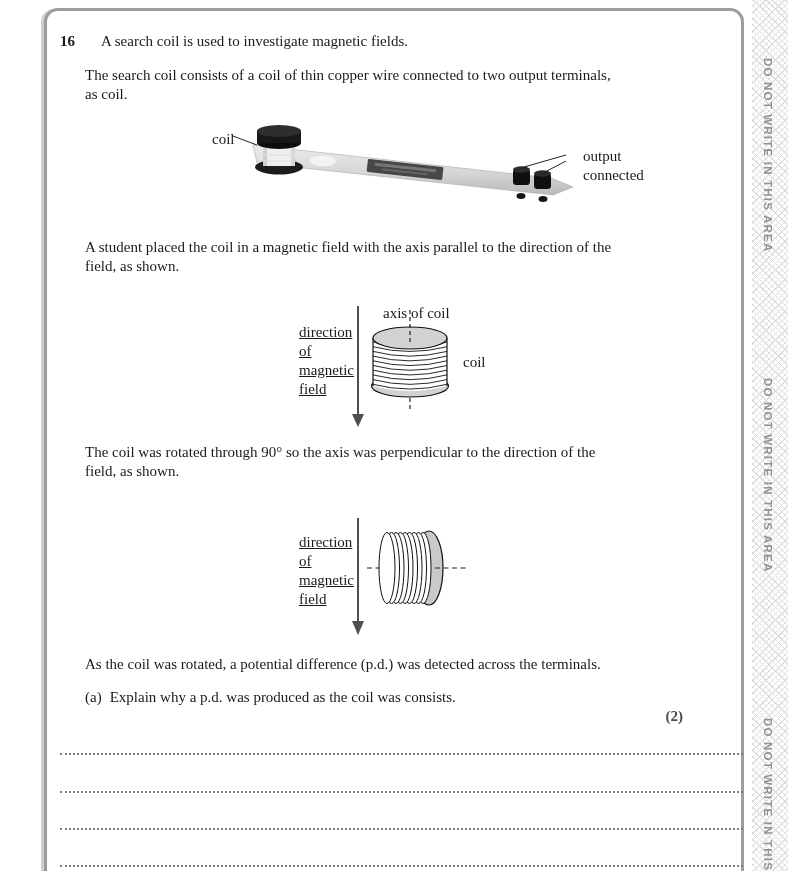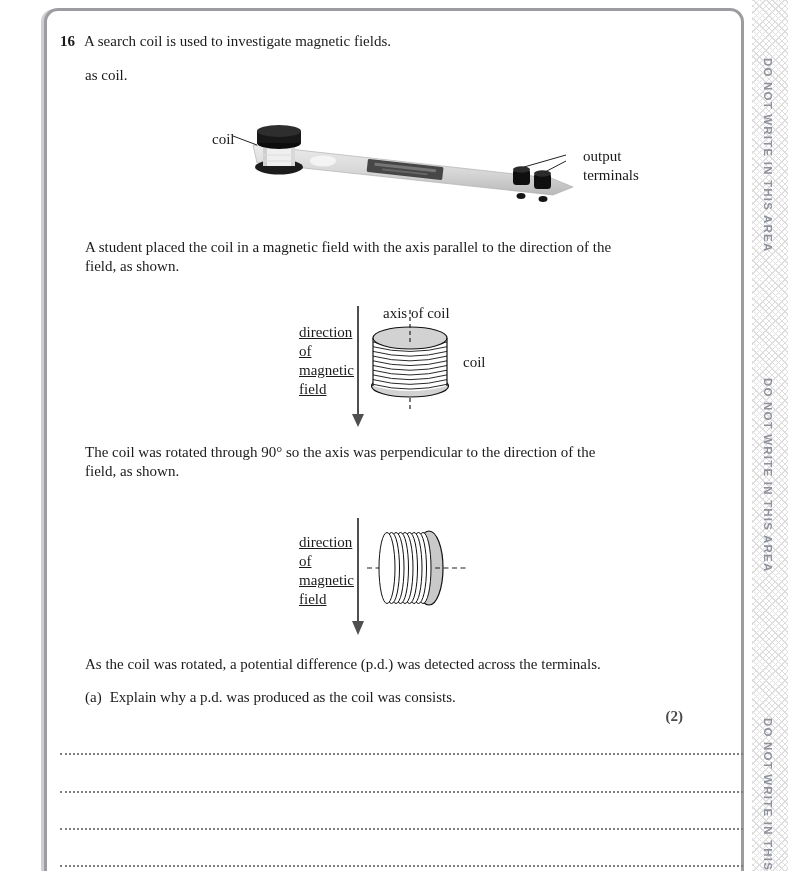--- a/index.html
+++ b/index.html
@@ -22,21 +22,21 @@
   }
   .strip-text{
     position:absolute;left:10px;
     writing-mode:vertical-rl;
     font-family:"Liberation Sans","DejaVu Sans",sans-serif;
     font-weight:bold;font-size:11.5px;letter-spacing:1.2px;
     color:#8d929c;white-space:nowrap;
   }
 
   
-  .q-line{position:absolute;left:13px;top:22px;font-size:15px;display:flex;gap:9px;}
+  .q-line{position:absolute;left:13px;top:22px;font-size:15px;display:flex;gap:26px;}
   .q-num{font-weight:bold;}
   .para{position:absolute;left:38px;font-size:15px;line-height:19px;width:620px;}
   .para span{display:block;}
   .part-line{position:absolute;left:38px;font-size:15px;display:flex;gap:8px;}
   .marks{position:absolute;right:58px;top:697px;font-size:15px;font-weight:bold;color:#4a4a4a;}
 
   .fig-label{position:absolute;font-size:15px;line-height:19px;margin-left:12px;}
   .fig-label span{display:block;text-decoration:underline;}
 
   
@@ -55,20 +55,21 @@
 
 <div class="page-box">
 <div class="page-inner">
 
   <div class="q-line">
     <span class="q-num">16</span>
     <span>A search coil is used to investigate magnetic fields.</span>
   </div>
 
   <div class="para" style="top:55px">
+    <span>The search coil consists of a coil of thin copper wire connected to two output terminals,</span>
     <span>as coil.</span>
   </div>
 
   <svg style="left:106px;top:104px" width="560" height="110" viewBox="0 0 560 110">
     <defs>
       <linearGradient id="rodGrad" x1="0" y1="0" x2="0" y2="1">
         <stop offset="0" stop-color="#ececec"></stop>
         <stop offset="0.55" stop-color="#d6d6d6"></stop>
         <stop offset="1" stop-color="#b9b9b9"></stop>
       </linearGradient>
@@ -104,21 +105,21 @@
       <ellipse cx="368.5" cy="54.5" rx="8.5" ry="3.2" fill="#2b2b2b"></ellipse>
       <rect x="381" y="58" width="17" height="16" rx="3.5" fill="#0f0f0f"></rect>
       <ellipse cx="389.5" cy="58.5" rx="8.5" ry="3.2" fill="#2b2b2b"></ellipse>
     </g>
 
     <line x1="80" y1="21" x2="104" y2="30" stroke="#222" stroke-width="1"></line>
     <line x1="413" y1="40" x2="371" y2="52" stroke="#222" stroke-width="1"></line>
     <line x1="413" y1="46" x2="392" y2="57" stroke="#222" stroke-width="1"></line>
   </svg>
   <span class="fig-label" style="left:153px;top:119px">coil</span>
-  <span class="fig-label" style="left:524px;top:136px;width:74px">output terminals</span>
+  <span class="fig-label" style="left:524px;top:136px;width:74px">output connected</span>
 
   <div class="para" style="top:227px">
     <span>A student placed the coil in a magnetic field with the axis parallel to the direction of the</span>
     <span>field, as shown.</span>
   </div>
 
   <svg style="left:236px;top:282px" width="240" height="148" viewBox="0 0 240 148">
 
     <line x1="75" y1="13" x2="75" y2="123" stroke="#4f4f4f" stroke-width="2"></line>
     <polygon points="69,121 81,121 75,134" fill="#4f4f4f"></polygon>

